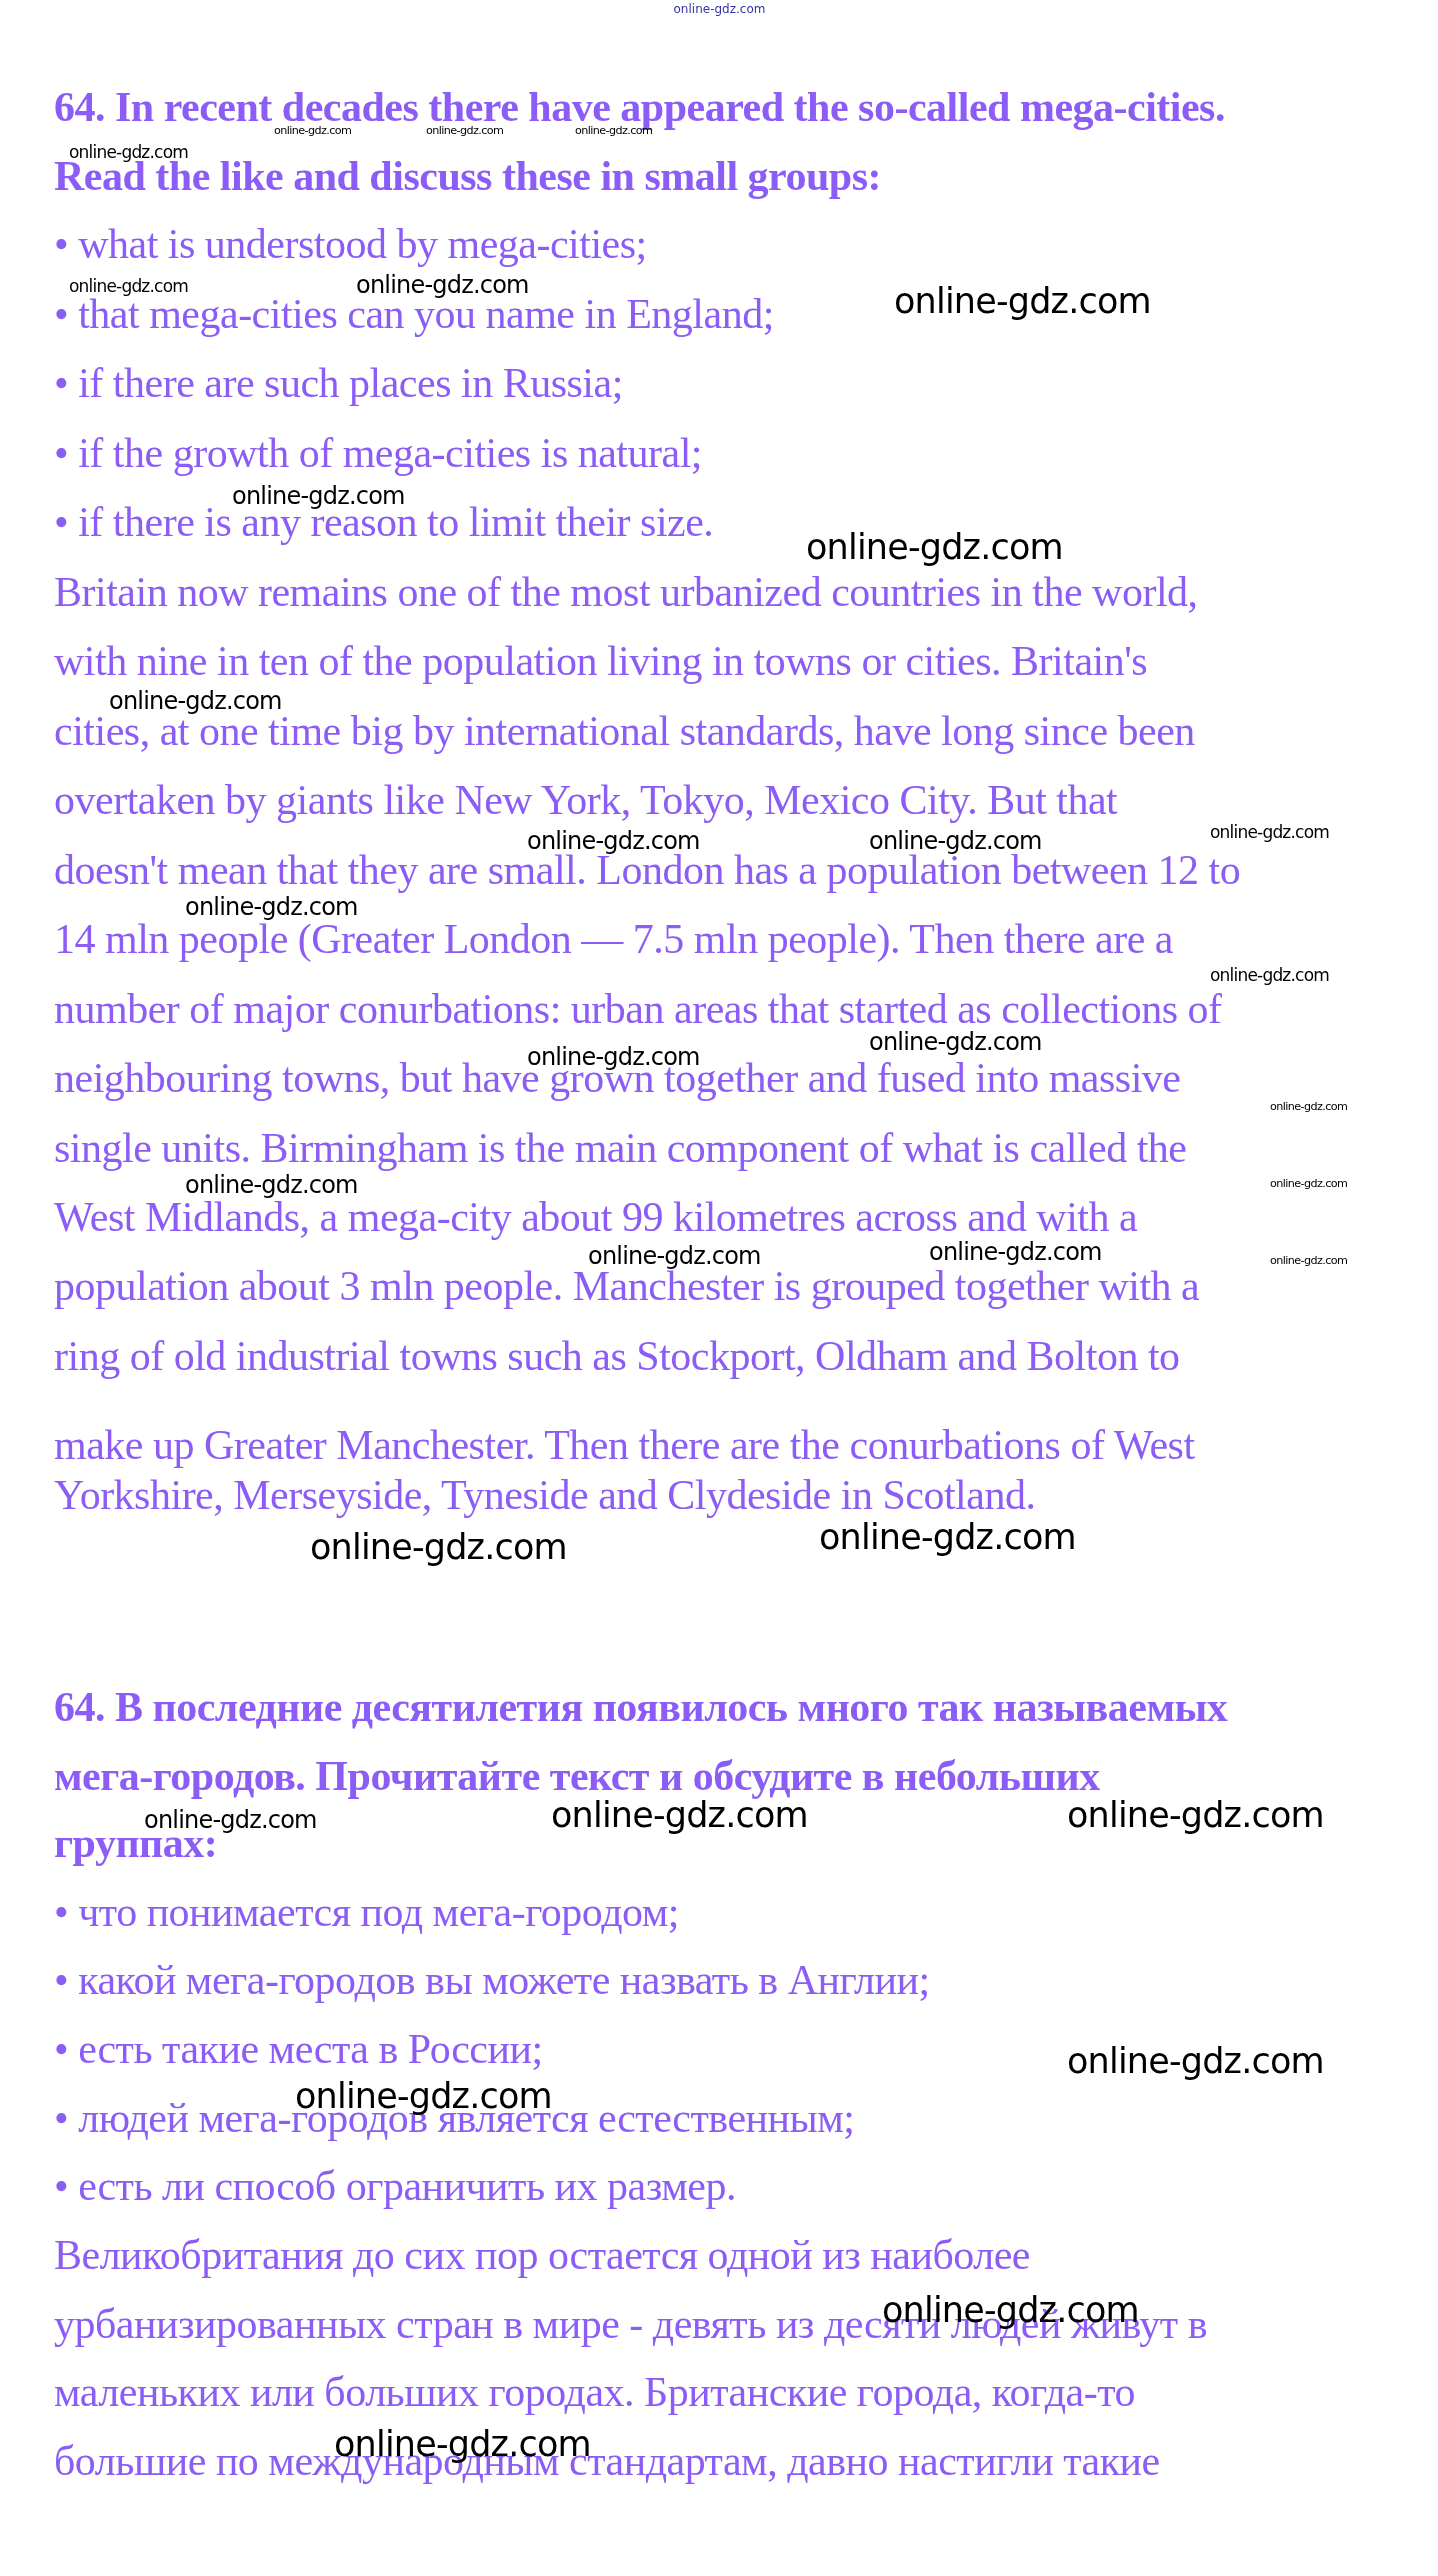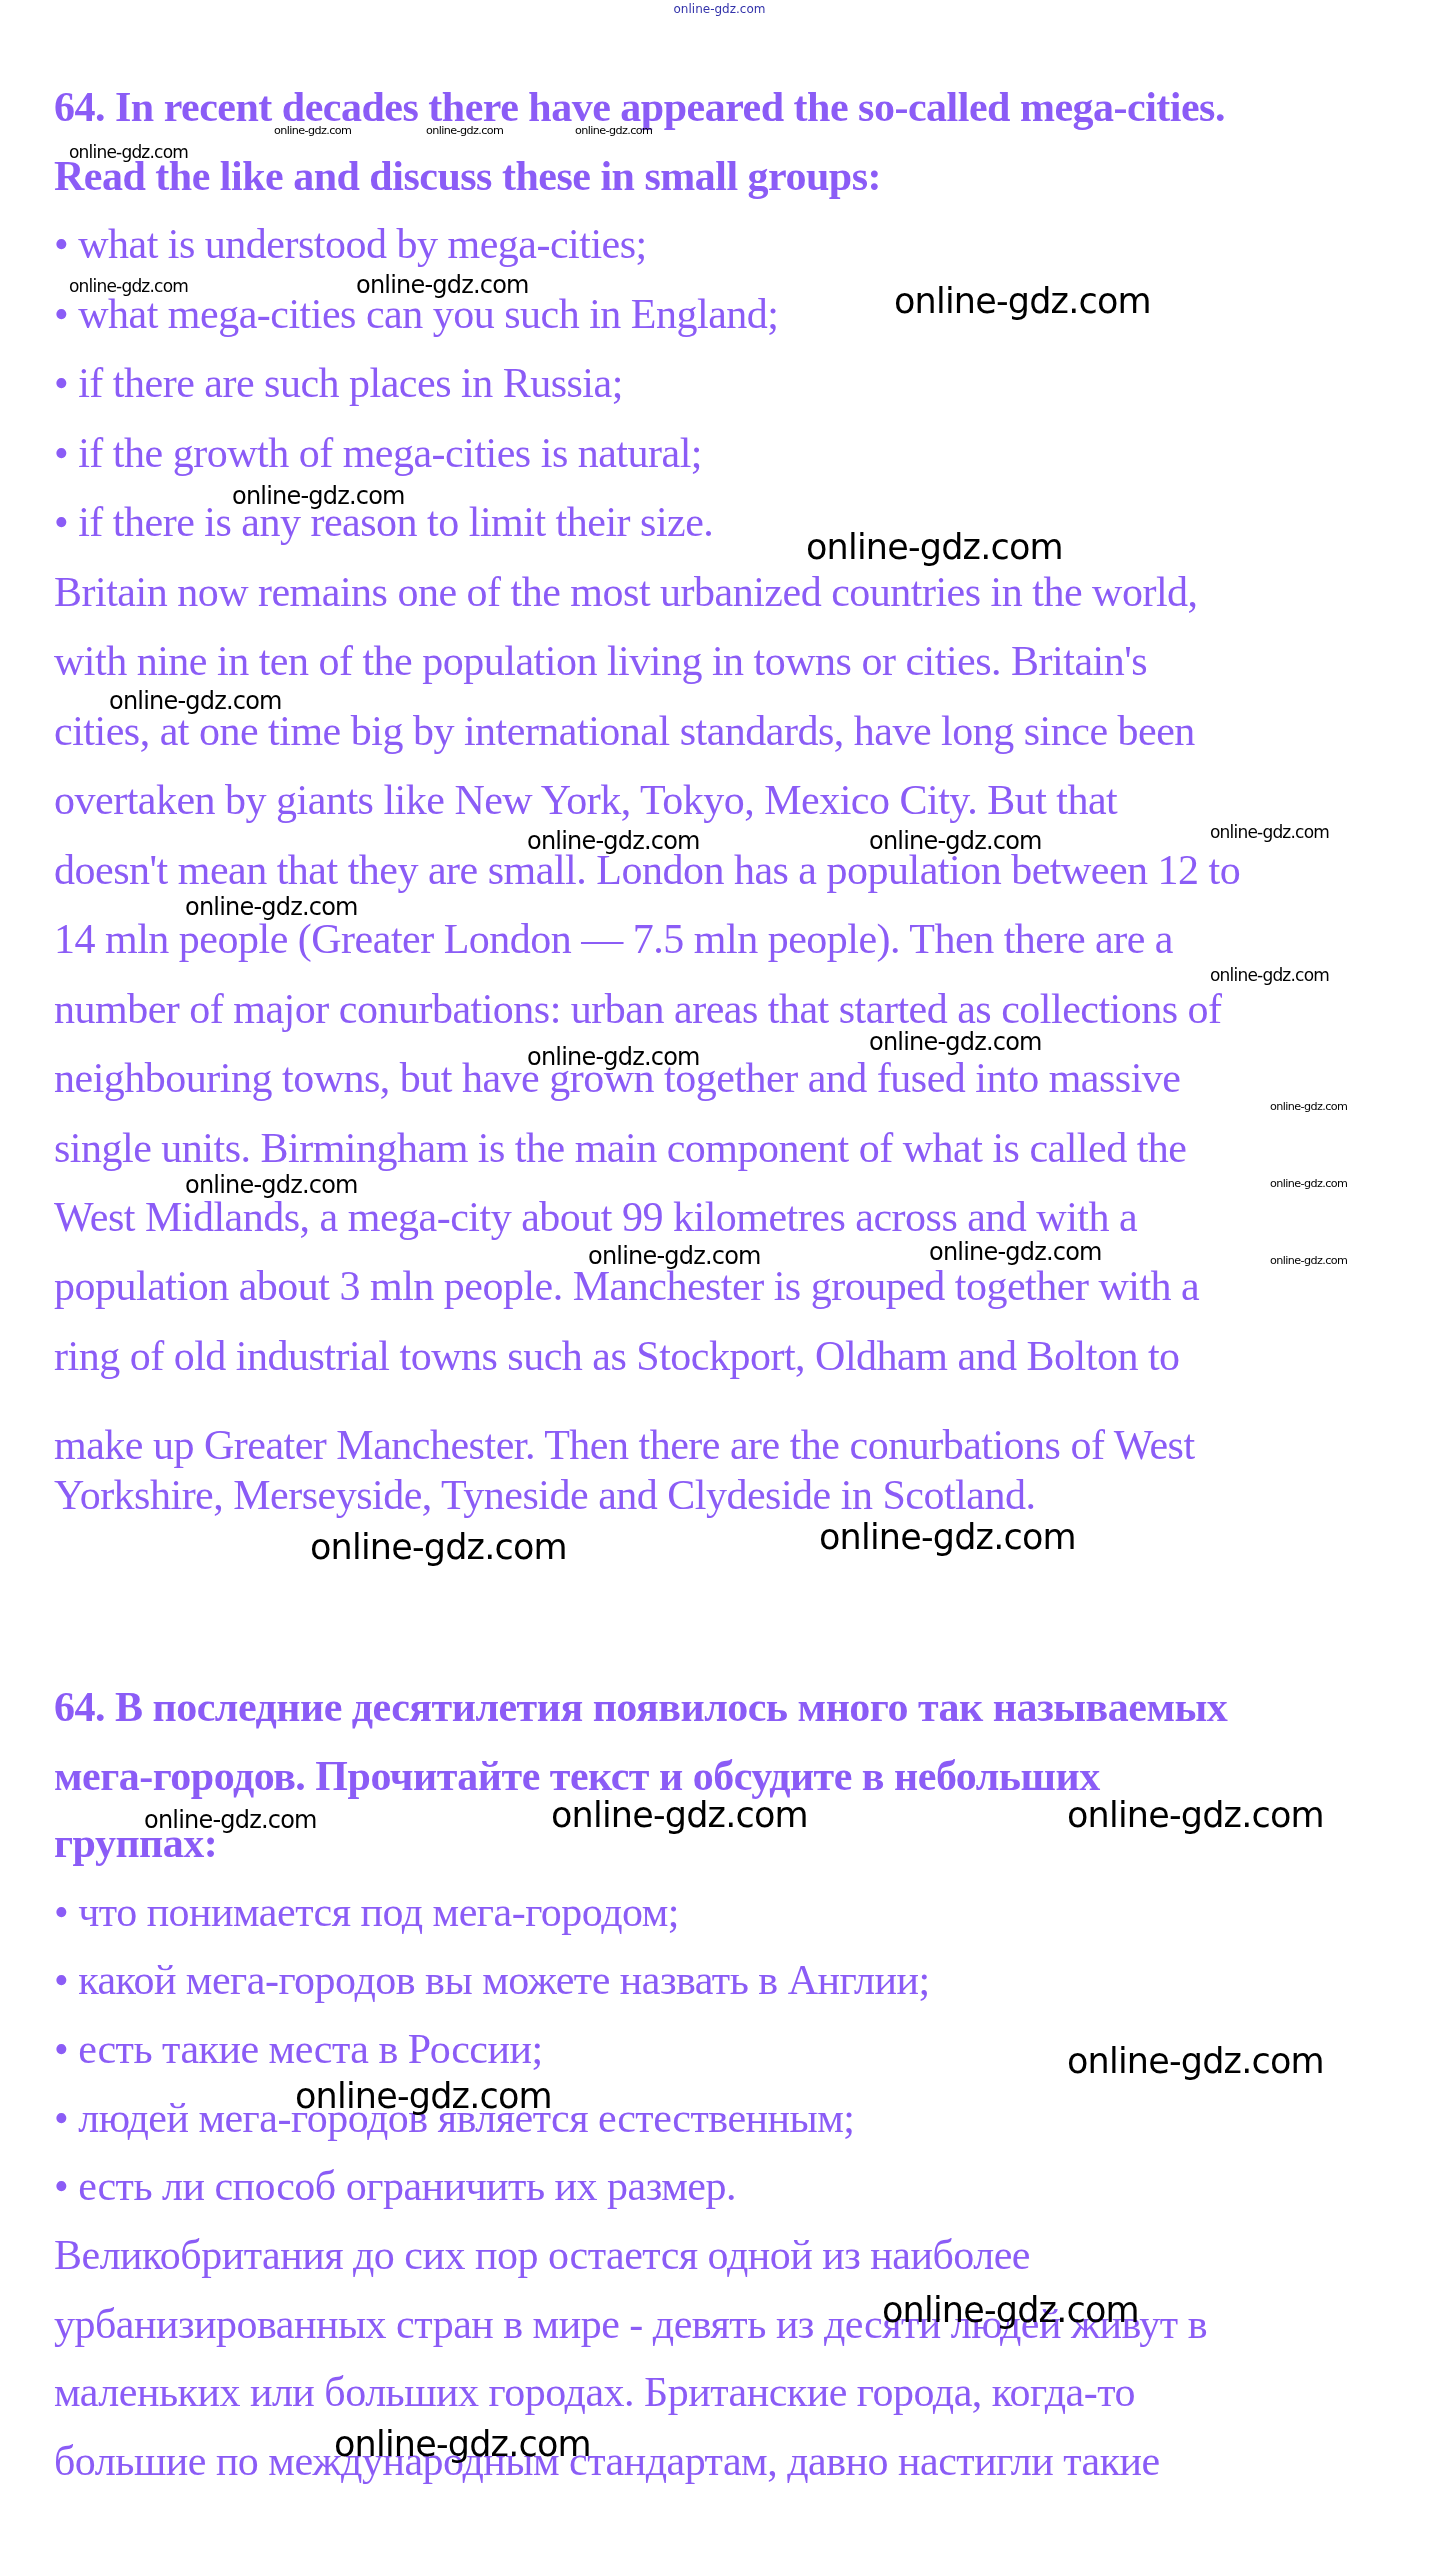--- a/index.html
+++ b/index.html
@@ -29,21 +29,21 @@
 
 <div class="page">
 
   <div class="top-mark">online-gdz.com</div>
 
   <div>
     <div class="line bold" style="top:83px;">64. In recent decades there have appeared the so-called mega-cities.</div>
     <div class="line bold" style="top:152px;">Read the like and discuss these in small groups:</div>
 
     <div class="line" style="top:220px;">• what is understood by mega-cities;</div>
-    <div class="line" style="top:290px;">• what mega-cities can you such in England;</div>
+    <div class="line" style="top:290px;">• that mega-cities can you name in England;</div>
     <div class="line" style="top:359px;">• if there are such places in Russia;</div>
     <div class="line" style="top:429px;">• if the growth of mega-cities is natural;</div>
     <div class="line" style="top:498px;">• if there is any reason to limit their size.</div>
 
     <div class="line" style="top:568px;">Britain now remains one of the most urbanized countries in the world,</div>
     <div class="line" style="top:637px;">with nine in ten of the population living in towns or cities. Britain's</div>
     <div class="line" style="top:707px;">cities, at one time big by international standards, have long since been</div>
     <div class="line" style="top:776px;">overtaken by giants like New York, Tokyo, Mexico City. But that</div>
     <div class="line" style="top:846px;">doesn't mean that they are small. London has a population between 12 to</div>
     <div class="line" style="top:915px;">14 mln people (Greater London — 7.5 mln people). Then there are a</div>

